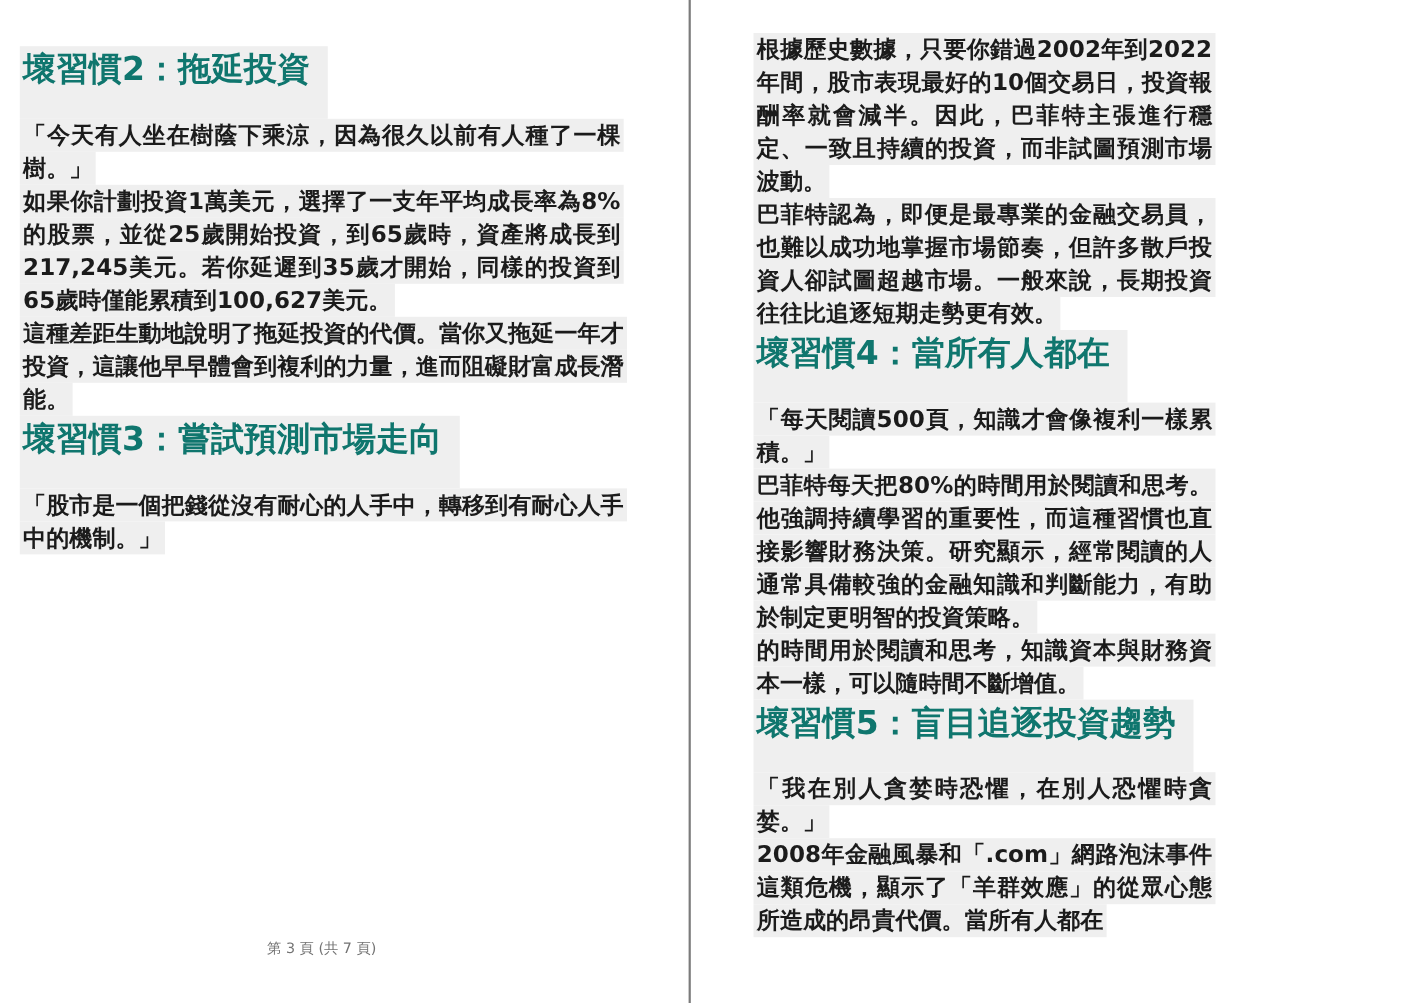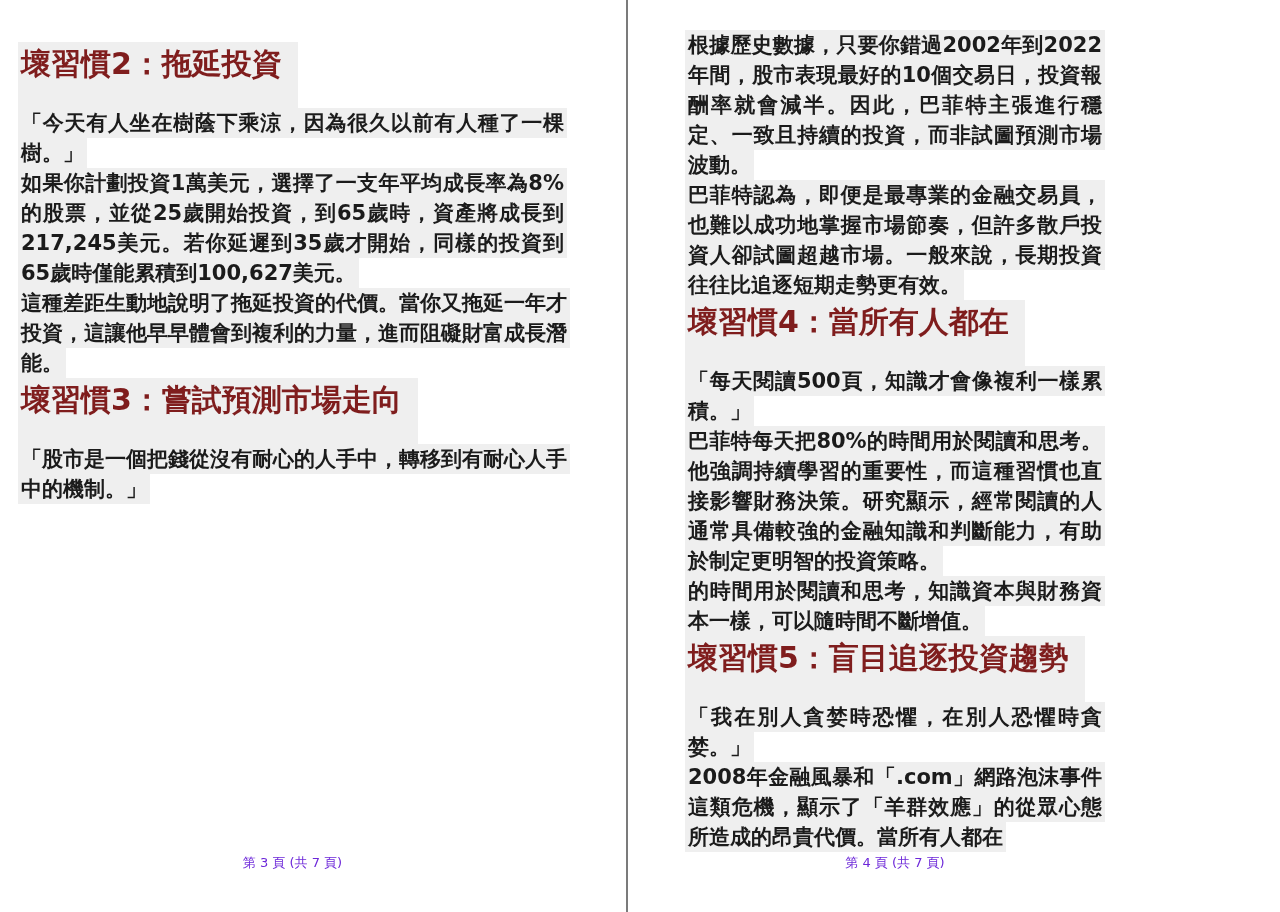--- a/index.html
+++ b/index.html
@@ -49,21 +49,21 @@
     background: #efefef;
     padding: 3px 3px;
     -webkit-box-decoration-break: clone;
     box-decoration-break: clone;
   }
   h2.heading {
     margin: 0;
     font-size: 30px;
     line-height: 36px;
     font-weight: 700;
-    color: #7f1d1d;
+    color: #0f766e;
   }
   h2.heading .hlh {
     display: inline-block;
     background: #efefef;
     padding: 4px 16px 26px 3px;
   }
   .xb { font-weight: 800; }
 
   .mt2  { margin-top: 2px; }
   .mt6  { margin-top: 6px; }
@@ -76,21 +76,21 @@
   .mt56 { margin-top: 56px; }
   .mt88 { margin-top: 88px; }
 
   .footer {
     position: absolute;
     bottom: 40px;
     text-align: center;
     font-size: 13px;
     line-height: 18px;
     font-weight: 400;
-    color: #6d28d9;
+    color: #737373;
   }
   .page-left  .footer { left: 18px; right: 60px; }
   .page-right .footer { left: 58px; right: 50px; }
 </style>
 </head>
 <body>
 
 <div class="spread">
 
   <section class="page page-left">
@@ -124,16 +124,15 @@
     <p class="body mt12"><span class="hl">巴菲特每天把80%的時間用於閱讀和思考。他強調持續學習的重要性，而這種習慣也直接影響財務決策。研究顯示，經常閱讀的人通常具備較強的金融知識和判斷能力，有助於制定更明智的投資策略。</span></p>
 
     <p class="body mt12"><span class="hl">的時間用於閱讀和思考，知識資本與財務資本一樣，可以隨時間不斷增值。</span></p>
 
     <h2 class="heading mt6"><span class="hlh">壞習慣5：盲目追逐投資趨勢</span></h2>
 
     <p class="body mt44"><span class="hl">「我在別人貪婪時恐懼，在別人恐懼時貪婪。」</span></p>
 
     <p class="body mt8"><span class="hl">2008年金融風暴和「.com」網路泡沫事件這類危機，顯示了「羊群效應」的從眾心態所造成的昂貴代價。當所有人都在</span></p>
 
-    <div class="footer">第 4 頁 (共 7 頁)</div>
   </section>
 
 </div>
 
 </body></html>

